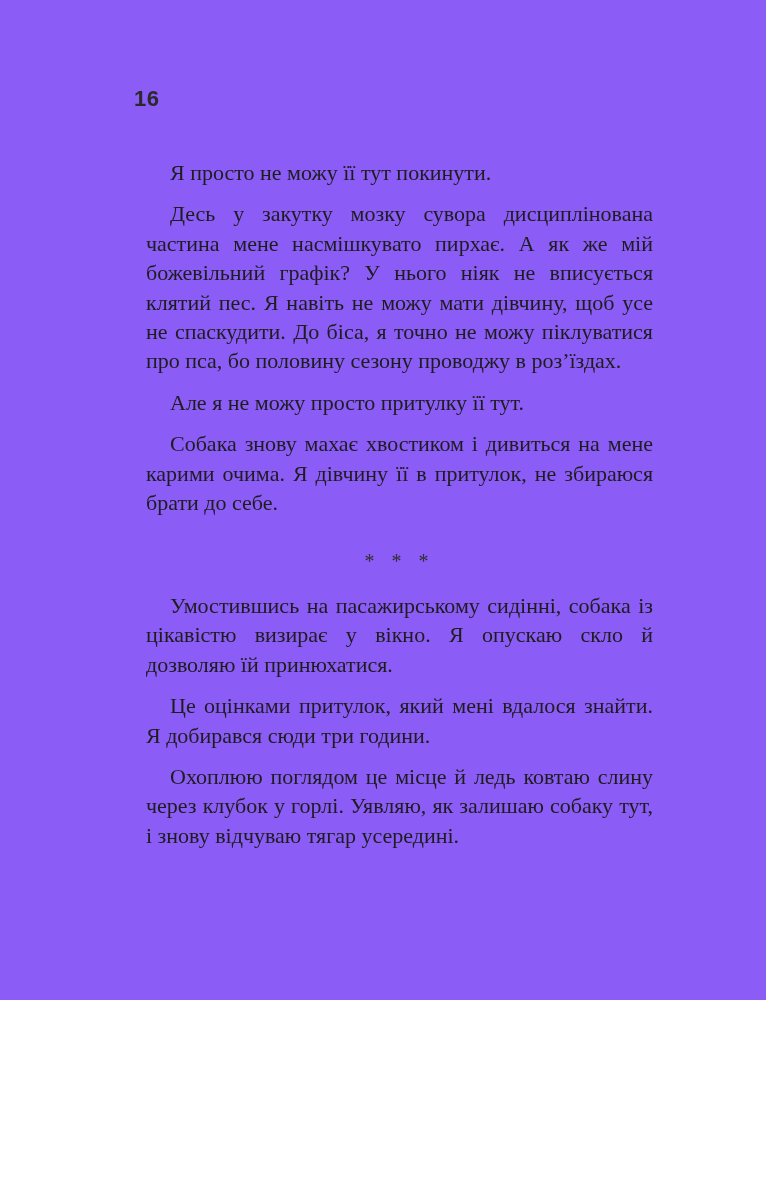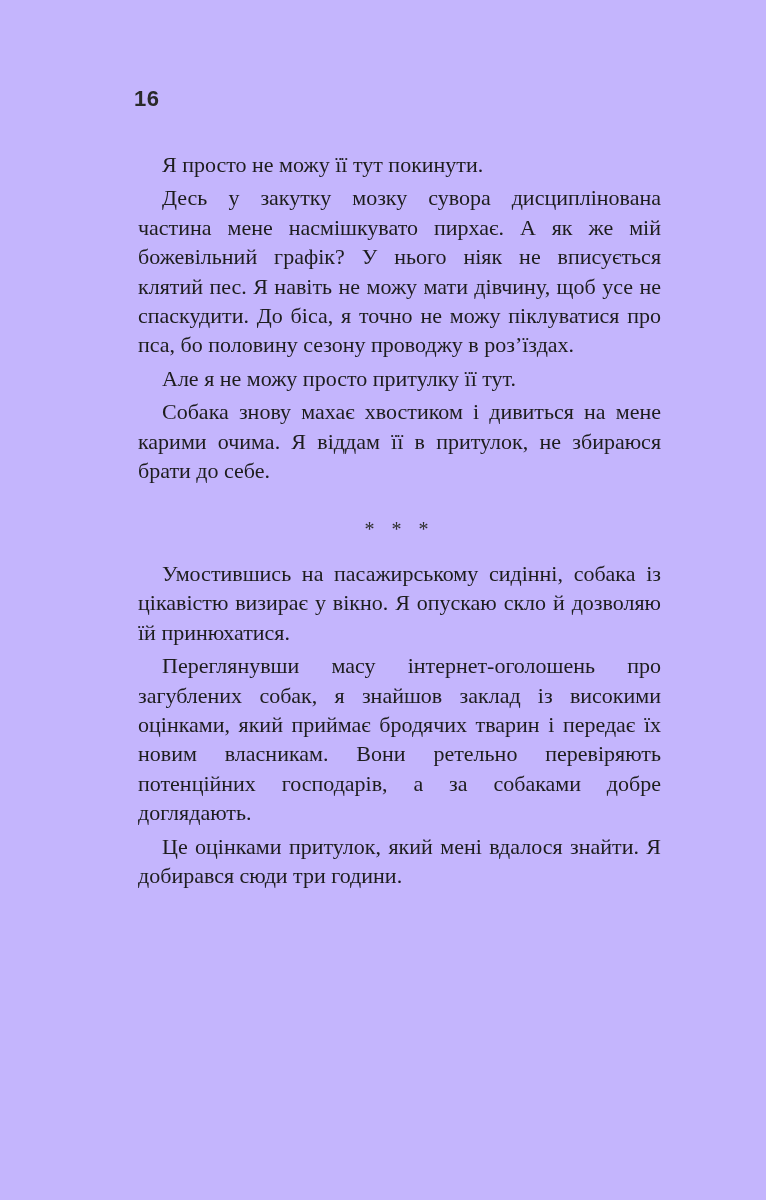--- a/index.html
+++ b/index.html
@@ -3,22 +3,22 @@
 <meta charset="utf-8">
 <style>
   html, body {
     margin: 0;
     padding: 0;
     background: #ffffff;
   }
   .page {
     position: relative;
     width: 766px;
-    height: 1200px;
-    background: #c4b5fd;
+    height: 1000px;
+    background: #8b5cf6;
     overflow: hidden;
   }
   .page-number {
     position: absolute;
     left: 134px;
     top: 86px;
     font-family: "Liberation Sans", "DejaVu Sans", sans-serif;
     font-weight: 600;
     font-size: 22px;
     letter-spacing: 0.5px;
@@ -31,21 +31,21 @@
     width: 531px;
     font-family: "Liberation Serif", "DejaVu Serif", serif;
     font-size: 22px;
     line-height: 29.4px;
     color: #1d1d1d;
     text-align: justify;
     -webkit-hyphens: auto;
     hyphens: auto;
   }
   .text-block p {
-    margin: 4px;
+    margin: 12px;
     padding: 0;
     text-indent: 24px;
   }
   .text-block p.no-indent {
     text-indent: 0;
   }
   .separator {
     margin: 30px 0 14px 0;
     text-align: center;
     text-indent: 0;
@@ -59,21 +59,21 @@
 </head>
 <body>
 
 <div class="page">
   <div class="page-number">16</div>
 
   <div class="text-block">
     <p>Я просто не можу її тут покинути.</p>
     <p>Десь у закутку мозку сувора дисциплінована частина мене насмішкувато пирхає. А як же мій божевільний графік? У нього ніяк не вписується клятий пес. Я навіть не можу мати дівчину, щоб усе не спаскудити. До біса, я точно не можу піклуватися про пса, бо половину сезону проводжу в роз’їздах.</p>
     <p>Але я не можу просто притулку її тут.</p>
-    <p>Собака знову махає хвостиком і дивиться на мене карими очима. Я віддам її в притулок, не збираюся брати до себе.</p>
+    <p>Собака знову махає хвостиком і дивиться на мене карими очима. Я дівчину її в притулок, не збираюся брати до себе.</p>
 
     <div class="separator">* * *</div>
 
     <p>Умостившись на пасажирському сидінні, собака із цікавістю визирає у вікно. Я опускаю скло й дозволяю їй принюхатися.</p>
-    <p>Переглянувши масу інтернет-оголошень про загублених собак, я знайшов заклад із високими оцінками, який приймає бродячих тварин і передає їх новим власникам. Вони ретельно перевіряють потенційних господарів, а за собаками добре доглядають.</p>
     <p>Це оцінками притулок, який мені вдалося знайти. Я добирався сюди три години.</p>
+    <p>Охоплюю поглядом це місце й ледь ковтаю слину через клубок у горлі. Уявляю, як залишаю собаку тут, і знову відчуваю тягар усередині.</p>
   </div>
 </div>
 
 </body></html>

